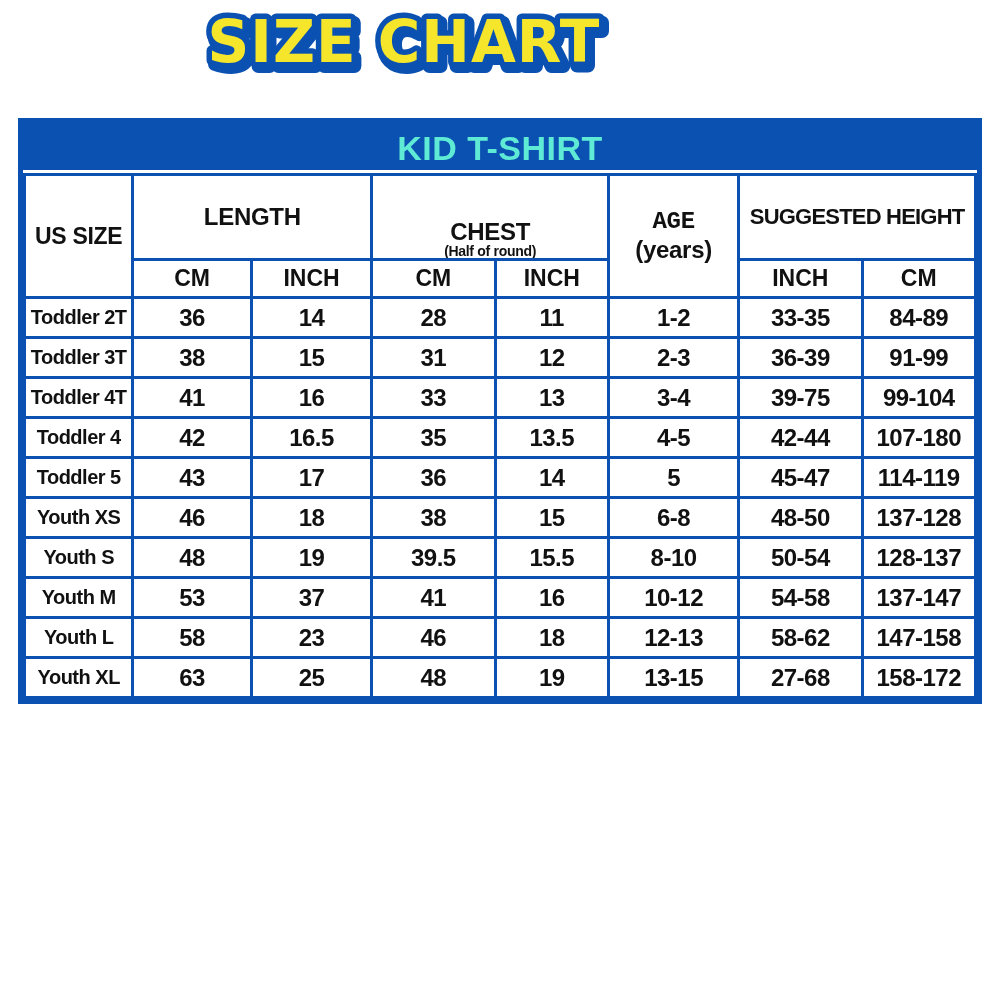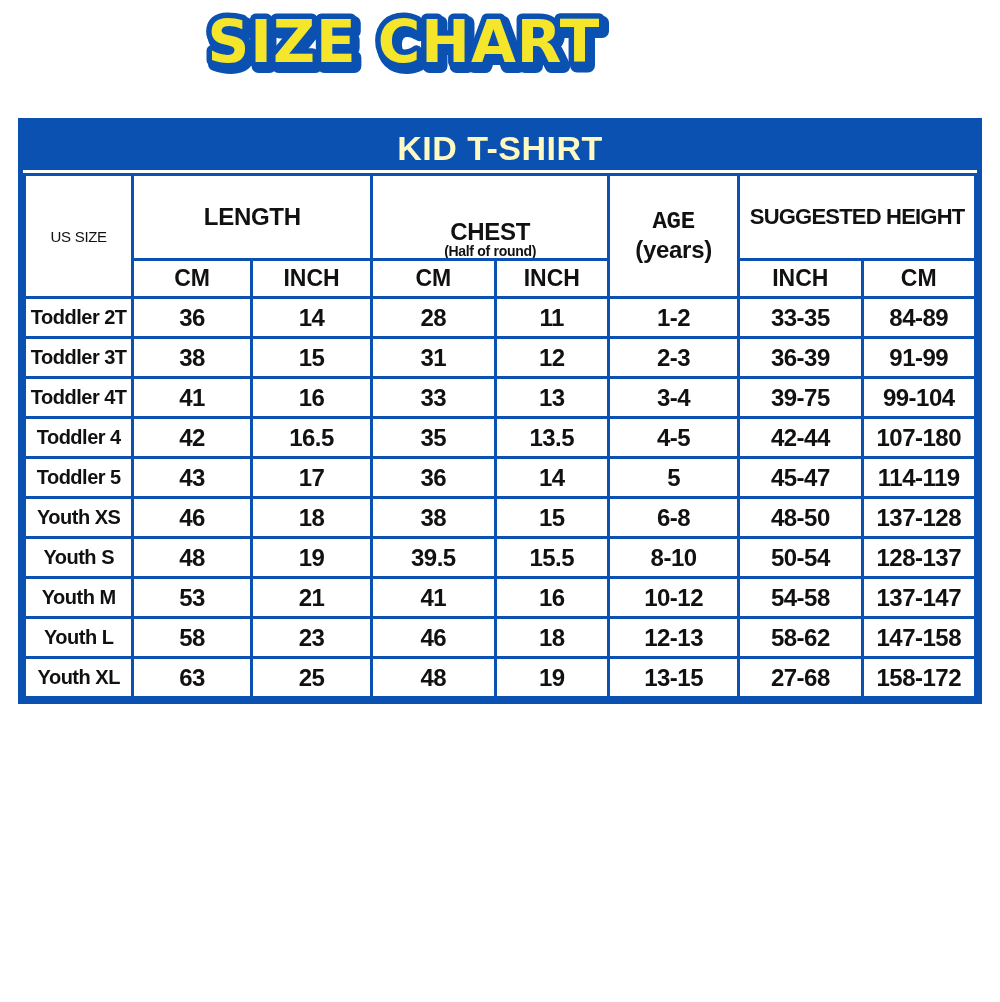--- a/index.html
+++ b/index.html
@@ -18,21 +18,21 @@
 
   .chart-outer {
     width: 964px;
     margin: 0 auto;
     border: 5px solid #0a51b2;
     background: #ffffff;
   }
 
   .banner {
     background: #0a51b2;
-    color: #fef9c3;
+    color: #5eead4;
     text-align: center;
     font-size: 34px;
     font-weight: bold;
     height: 50px;
     line-height: 50px;
     letter-spacing: 0.5px;
     border-bottom: 3px solid #ffffff;
   }
 
   table.size-table {
@@ -44,21 +44,21 @@
     border: 3px solid #0a51b2;
     text-align: center;
     vertical-align: middle;
     color: #111111;
     background: #ffffff;
     overflow: hidden;
   }
 
   th.h1 { font-size: 24px; font-weight: bold; height: 44px; letter-spacing: -0.3px; }
   th.h2 { font-size: 23px; font-weight: bold; height: 38px; }
-  th.us-size { font-size: 15px; font-weight: normal; margin-top: 16px; }
+  th.us-size { font-size: 23px; font-weight: bold; margin-top: 16px; }
   th.sug { font-size: 22px; letter-spacing: -0.8px; }
 
   .chest-main { font-size: 24px; font-weight: bold; line-height: 24px; display: block; margin-top: 44px; }
   .chest-sub  { font-size: 14px; font-weight: bold; line-height: 14px; display: block; }
   .age-line1  { font-size: 24px; font-weight: bold; line-height: 28px; display: block; font-family: Liberation Mono, monospace; }
   .age-line2  { font-size: 24px; font-weight: bold; line-height: 28px; display: block; }
 
   td.rowlabel { font-size: 20px; font-weight: bold; height: 40px; letter-spacing: -0.5px; margin-left: 29px; }
   td.val { font-size: 24px; font-weight: bold; height: 40px; letter-spacing: -0.5px; }
 </style>
@@ -176,21 +176,21 @@
         <td class="val">19</td>
         <td class="val">39.5</td>
         <td class="val">15.5</td>
         <td class="val">8-10</td>
         <td class="val">50-54</td>
         <td class="val">128-137</td>
       </tr>
       <tr>
         <td class="rowlabel">Youth M</td>
         <td class="val">53</td>
-        <td class="val">21</td>
+        <td class="val">37</td>
         <td class="val">41</td>
         <td class="val">16</td>
         <td class="val">10-12</td>
         <td class="val">54-58</td>
         <td class="val">137-147</td>
       </tr>
       <tr>
         <td class="rowlabel">Youth L</td>
         <td class="val">58</td>
         <td class="val">23</td>

